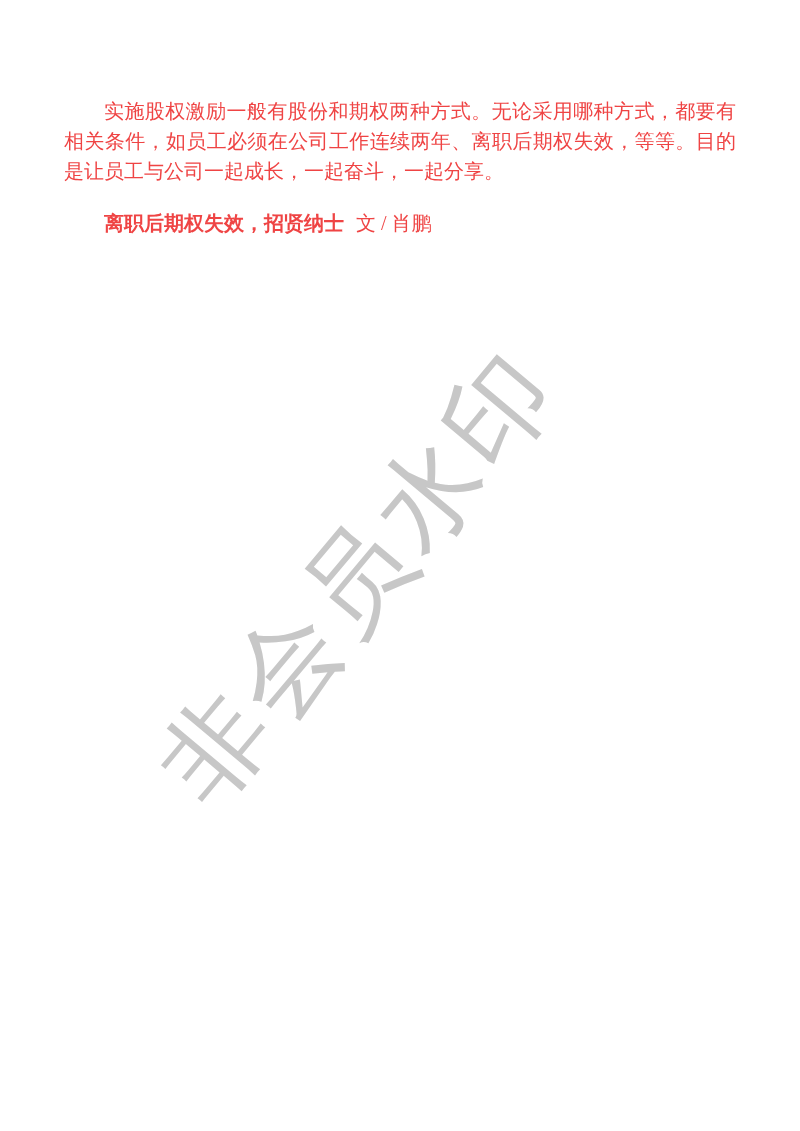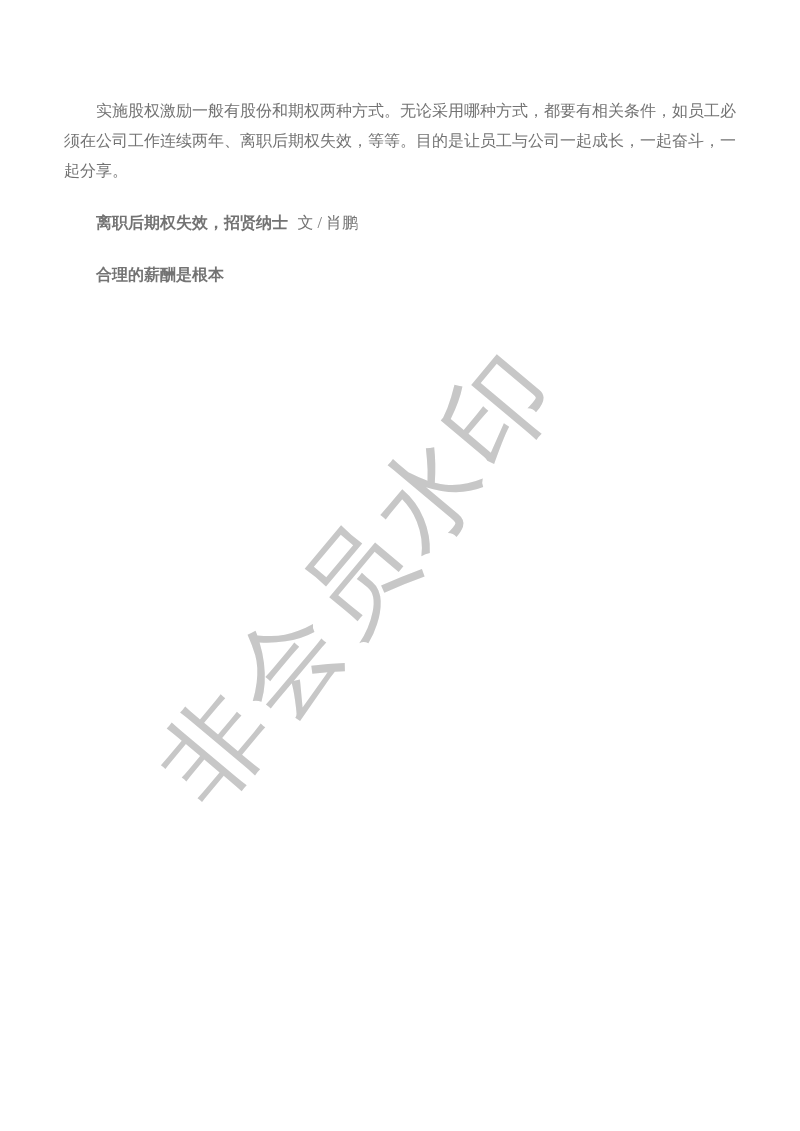--- a/index.html
+++ b/index.html
@@ -26,22 +26,22 @@
     font-weight: 400;
     z-index: 0;
     user-select: none;
   }
   .content {
     position: absolute;
     left: 64px;
     top: 96px;
     width: 672px;
     z-index: 1;
-    color: #737373;
-    font-size: 16px;
+    color: #ef4444;
+    font-size: 20px;
     line-height: 30px;
     text-align: justify;
   }
   .para {
     margin: 0 0 18px 0;
     text-indent: 2em;
   }
   .heading {
     margin: 22px 0 15px 0;
     text-indent: 2em;
@@ -64,19 +64,16 @@
     <p class="para">实施股权激励一般有股份和期权两种方式。无论采用哪种方式，都要有相关条件，如员工必须在公司工作连续两年、离职后期权失效，等等。目的是让员工与公司一起成长，一起奋斗，一起分享。</p>
 
 
 
 
     <p class="heading">
       <span class="heading-text">离职后期权失效，招贤纳士</span><span class="byline">文 / 肖鹏</span>
     </p>
 
 
-    <p class="heading">
-      <span class="heading-text">合理的薪酬是根本</span>
-    </p>
 
 
   </div>
 </div>
 
 </body></html>

